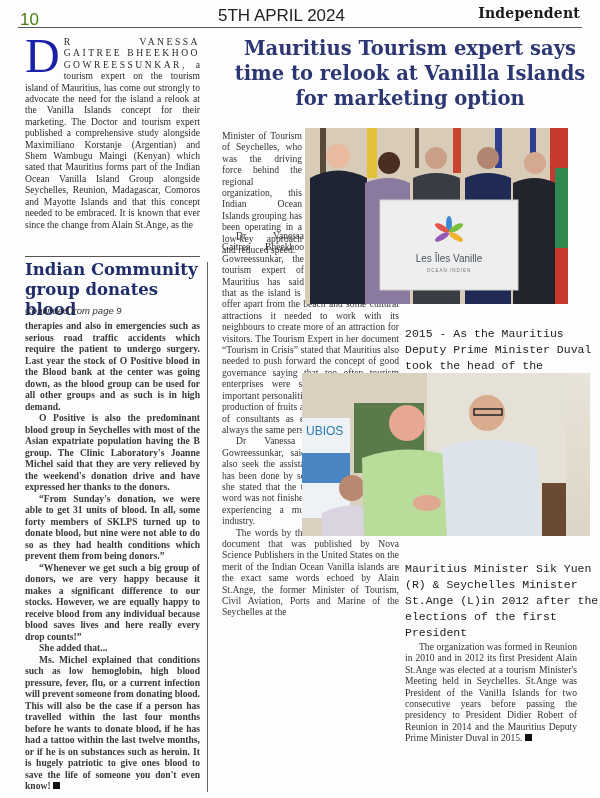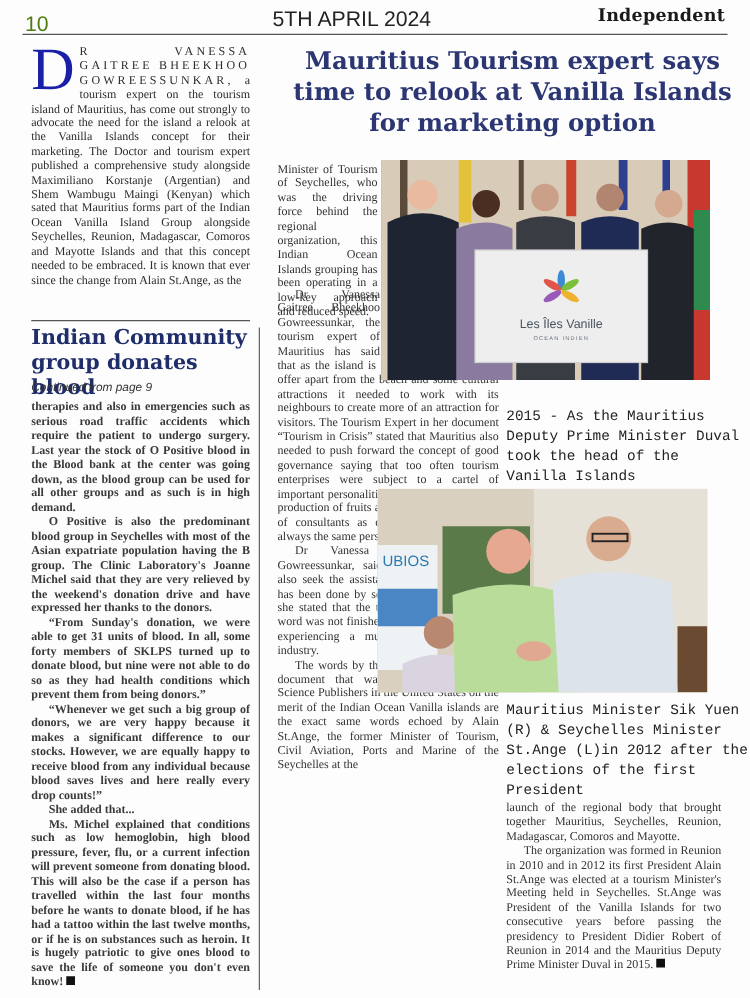--- a/index.html
+++ b/index.html
@@ -18,21 +18,21 @@
   .col1b p { text-indent: 0; }
   .col1b p.ind { text-indent: 14px; }
   .vline { position: absolute; left: 207px; top: 262px; height: 530px; border-left: 1.5px solid #666; }
 
   .main-headline { position: absolute; left: 222px; top: 36px; width: 376px; text-align: center; font-family: "DejaVu Serif", serif; font-weight: bold; font-size: 19.5px; line-height: 25px; color: #2b3672; }
 
   .col2 { position: absolute; left: 222px; top: 130px; width: 177px; font-size: 9.6px; line-height: 11.4px; text-align: justify; color: #333; }
   .col2 p.ind { text-indent: 14px; }
 
   .photo1 { position: absolute; left: 305px; top: 128px; width: 263px; height: 176px; background: linear-gradient(90deg, #c9a676 0%, #d6c0a0 30%, #e2d8c8 60%, #cdb69a 100%); overflow: hidden; }
-  .photo2 { position: absolute; left: 302px; top: 373px; width: 264px; height: 163px; background: linear-gradient(180deg, #e8e3d8 0%, #ddd6c6 100%); overflow: hidden; margin-top: 18px; }
+  .photo2 { position: absolute; left: 302px; top: 373px; width: 288px; height: 163px; background: linear-gradient(180deg, #e8e3d8 0%, #ddd6c6 100%); overflow: hidden; }
   .cap { position: absolute; font-family: Liberation Mono, monospace; font-size: 11.5px; line-height: 16px; color: #222; margin-top: 16px; }
   .cap1 { left: 405px; top: 310px; width: 190px; }
   .cap2 { left: 405px; top: 545px; width: 195px; }
   .col3 { position: absolute; left: 405px; top: 641px; width: 172px; font-size: 9.6px; line-height: 11.4px; text-align: justify; color: #333; }
   .col3 p.ind { text-indent: 14px; }
   .endmark { display: inline-block; width: 7px; height: 7px; background: #111; margin-left: 2px; }
 </style>
 </head>
 <body>
 
@@ -136,15 +136,14 @@
     <circle cx="185" cy="40" r="18" fill="#d9ac90"></circle>
     <rect x="172" y="36" width="28" height="6" fill="none" stroke="#222" stroke-width="1.5"></rect>
     <path d="M140 75 Q185 58 235 75 L240 163 L145 163 Z" fill="#dce3ea"></path>
 
     <ellipse cx="125" cy="130" rx="14" ry="8" fill="#e0a890"></ellipse>
   </svg>
 </div>
 <div class="cap cap2">Mauritius Minister Sik Yuen (R) &amp; Seychelles Minister St.Ange (L)in 2012 after the elections of the first President</div>
 
 <div class="col3">
-  <p>launch of the regional body that brought together Mauritius, Seychelles, Reunion, Madagascar, Comoros and Mayotte.</p>
   <p class="ind"><span>The organization was formed in Reunion in 2010 and in 2012 its first President Alain St.Ange was elected at a tourism Minister's Meeting held in Seychelles. St.Ange was President of the Vanilla Islands for two consecutive years before passing the presidency to President Didier Robert of Reunion in 2014 and the Mauritius Deputy Prime Minister Duval in 2015.</span><span class="endmark"></span></p>
 </div>
 
 </body></html>

